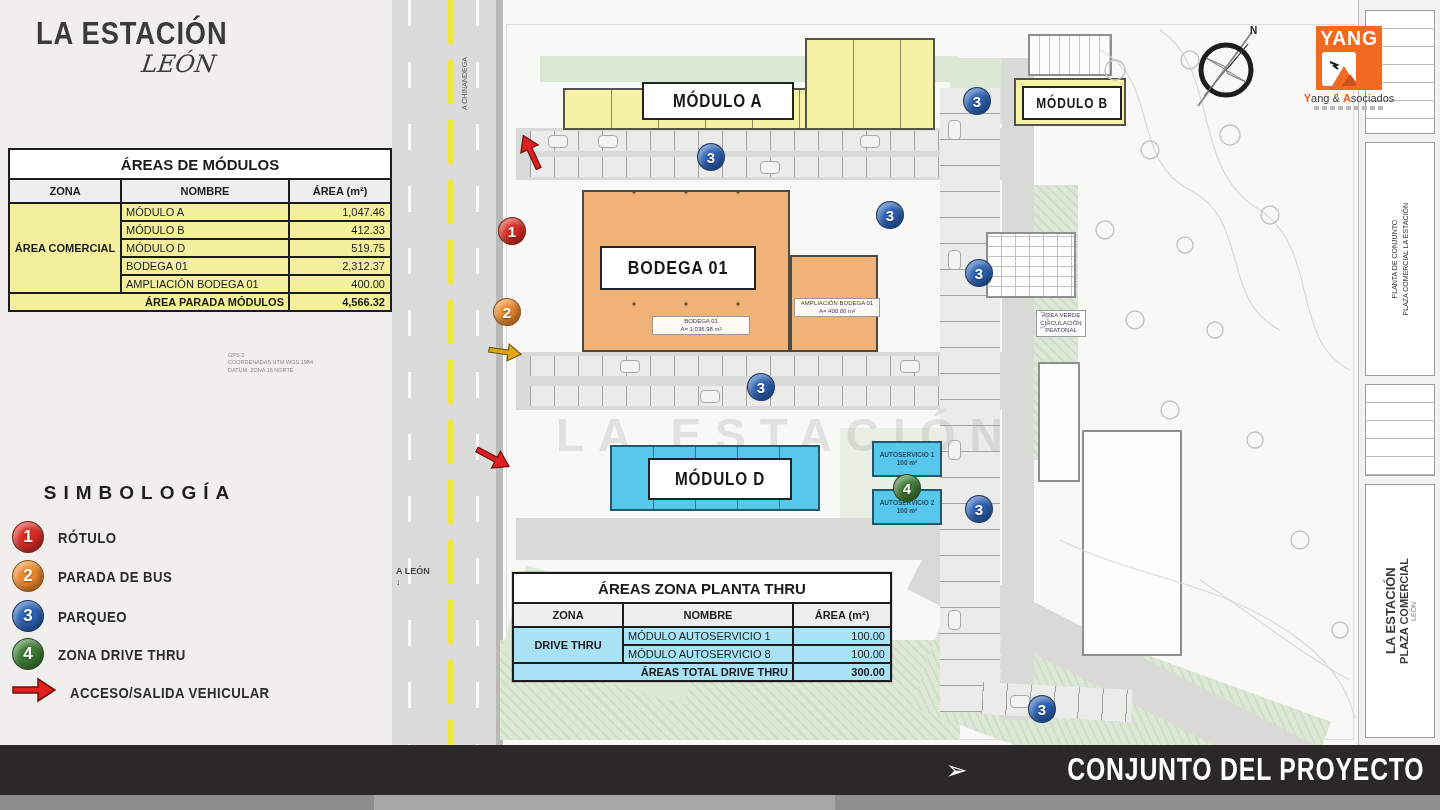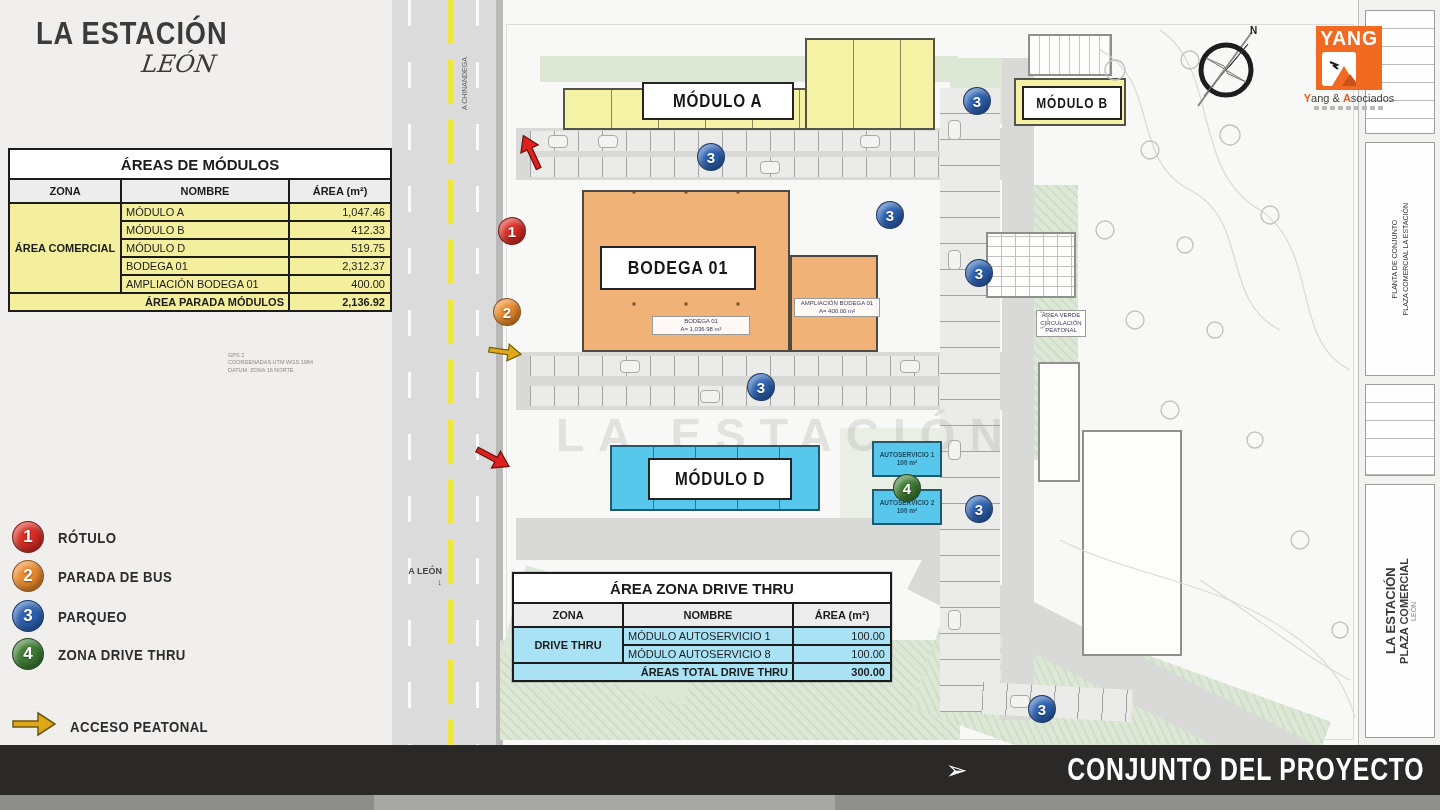--- a/index.html
+++ b/index.html
@@ -41,21 +41,21 @@
   .b-blue{background:#2d62b4;} .b-green{background:#3f7c34;}
   .arrow-shape{flex:0 0 44px;}
   
   .road{left:392px;top:0;width:104px;height:745px;background:#dbdbdb;}
   .road .yline{position:absolute;left:56px;top:0;width:5px;height:100%;
       background:repeating-linear-gradient(180deg,#efe63c 0 44px,transparent 44px 60px);}
   .road .wline{position:absolute;top:0;width:3px;height:100%;opacity:.85;
       background:repeating-linear-gradient(180deg,#fff 0 26px,transparent 26px 62px);}
   .curb{left:496px;top:0;width:7px;height:745px;background:#b9b9b8;}
   .sidewalk{left:503px;top:0;width:17px;height:745px;background:#d7d6d4;}
-  .road-label{font-size:9px;font-weight:bold;color:#454545;text-align:right;line-height:1.2;}
+  .road-label{font-size:9px;font-weight:bold;color:#454545;text-align:left;line-height:1.2;}
   .road-label-v{writing-mode:vertical-rl;transform:rotate(180deg);font-size:7px;color:#666;}
   
   .plan-bg{left:503px;top:0;width:855px;height:745px;background:#f8f8f6;}
   .frame{left:506px;top:24px;width:846px;height:714px;border:1px solid #dcdcda;}
   .green{background:#dce7d6;}
   .hatch{background-image:repeating-linear-gradient(45deg,rgba(120,150,115,.12) 0 2px,transparent 2px 7px);}
   .iroad{background:#d9d9d7;}
   .stalls-v{background-color:#ebebe9;
       background-image:repeating-linear-gradient(90deg,#a3a3a1 0 1px,transparent 1px 24px);}
   .stalls-h{background-color:#ebebe9;
@@ -147,49 +147,50 @@
     <tr class="yellow">
           <td>BODEGA 01</td>
       <td class="num">2,312.37</td>
         </tr>
     <tr class="yellow">
           <td>AMPLIACIÓN BODEGA 01</td>
       <td class="num">400.00</td>
         </tr>
     <tr class="yellow">
       <td class="total-label" colspan="2">ÁREA PARADA MÓDULOS</td>
-      <td class="num total-num">2,136.92</td>
+      <td class="num total-num">4,566.32</td>
     </tr>
   </tbody>
     </table>
 
+  <div class="abs sym-title">SIMBOLOGÍA</div>
 
   <div class="abs sym-item" style="top:520px">
     <span class="badge b-red">1</span>
     <span class="sym-label">RÓTULO</span>
   </div>
   <div class="abs sym-item" style="top:559px">
     <span class="badge b-orange">2</span>
     <span class="sym-label">PARADA DE BUS</span>
   </div>
   <div class="abs sym-item" style="top:599px">
     <span class="badge b-blue">3</span>
     <span class="sym-label">PARQUEO</span>
   </div>
   <div class="abs sym-item" style="top:637px">
     <span class="badge b-green">4</span>
     <span class="sym-label">ZONA DRIVE THRU</span>
   </div>
-  <div class="abs sym-item" style="top:709px">
+  <div class="abs sym-item" style="top:675px">
     <span class="arrow-shape">
       <svg width="44" height="26" viewBox="0 0 44 26">
-          <polygon points="1,10 26,10 26,2 43,13 26,24 26,16 1,16" fill="#e0a818" stroke="#6e5a0e" stroke-width="1.5"></polygon>
+          <polygon points="1,10 26,10 26,2 43,13 26,24 26,16 1,16" fill="#e01f1f" stroke="#6e120e" stroke-width="1.5"></polygon>
         </svg>
     </span>
-    <span class="sym-label">ACCESO PEATONAL</span>
+    <span class="sym-label">ACCESO/SALIDA VEHICULAR</span>
   </div>
 
   <div class="abs gps" style="left:228px;top:352px">
     <div>GPS 2</div>
     <div>COORDENADAS UTM WGS 1984</div>
     <div>DATUM: ZONA 16 NORTE</div>
   </div>
 </div>
 
 <div class="abs road">
@@ -354,21 +355,21 @@
   <polygon points="38,48 60,22 42,44" fill="#555" stroke="#333" stroke-width="1"></polygon>
   <polygon points="38,48 16,74 34,52" fill="#bbb" stroke="#777" stroke-width="1"></polygon>
   <polygon points="38,48 58,60 40,52" fill="#ddd" stroke="#777" stroke-width="1"></polygon>
   <polygon points="38,48 18,36 36,44" fill="#eee" stroke="#777" stroke-width="1"></polygon>
   <text x="62" y="12" font-size="10" font-weight="bold" fill="#1d1d1d">N</text>
 </svg>
 
 <table class="abs areas drive-table">
   <tbody>
       <tr>
-        <td class="title" colspan="3">ÁREA ZONA DRIVE THRU</td>
+        <td class="title" colspan="3">ÁREAS ZONA PLANTA THRU</td>
       </tr>
   <tr>
     <td class="hdr" style="width:100px">ZONA</td>
     <td class="hdr" style="width:160px">NOMBRE</td>
     <td class="hdr" style="width:88px">ÁREA (m²)</td>
   </tr>
   <tr class="cyanrow">
     <td class="zone" rowspan="2">DRIVE THRU</td>
     <td>MÓDULO AUTOSERVICIO 1</td>
     <td class="num">100.00</td>

